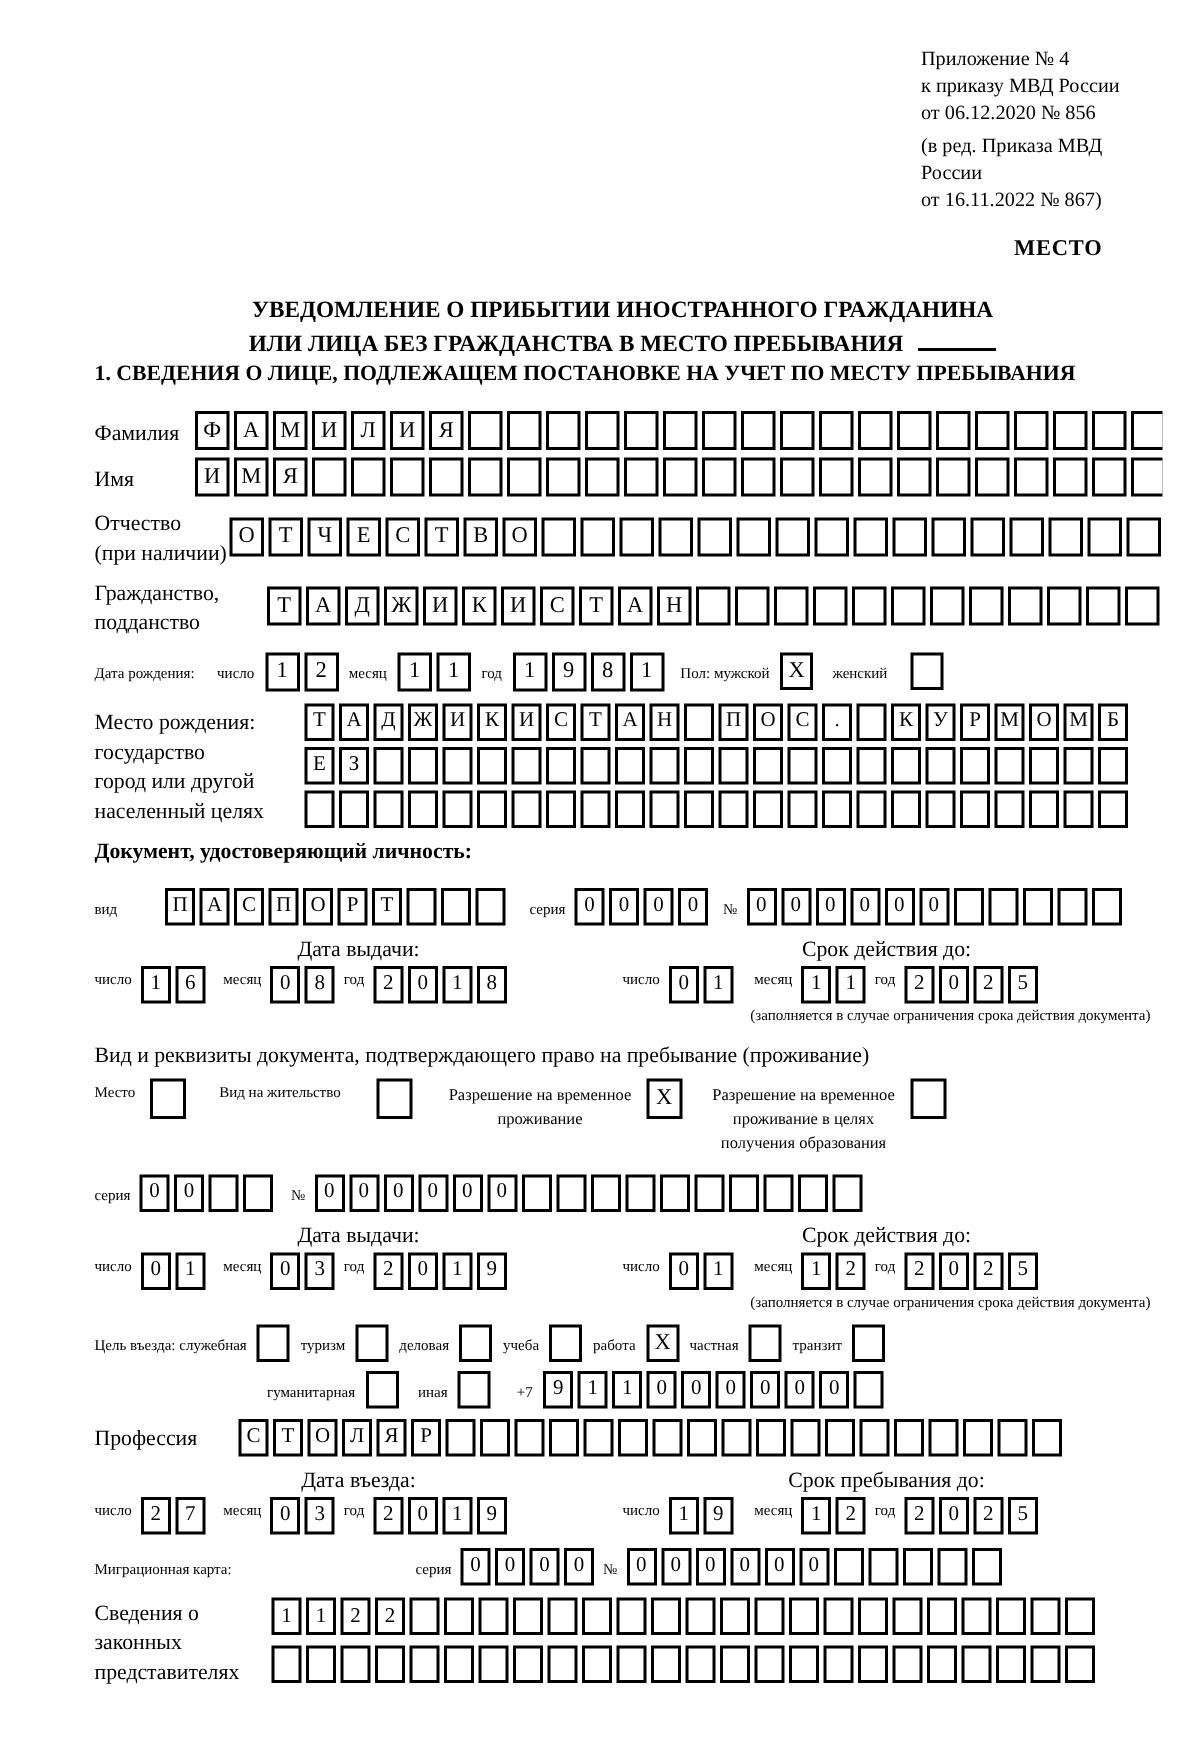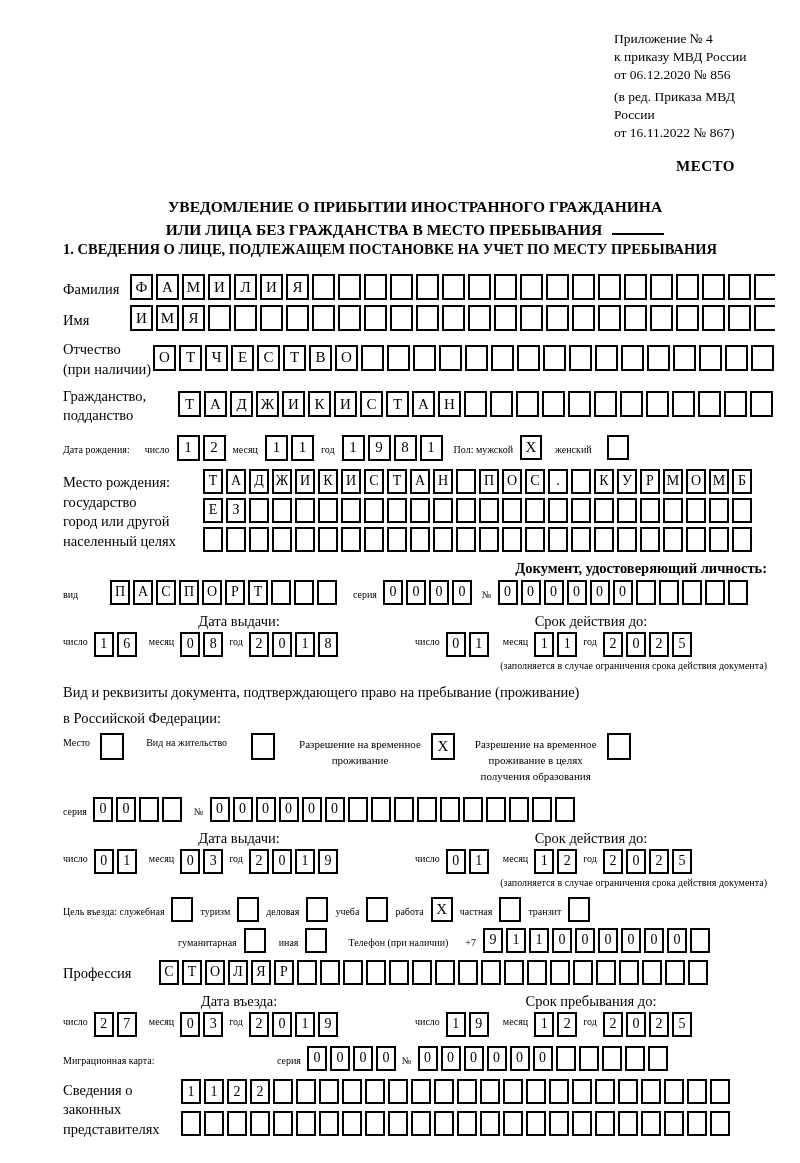--- a/index.html
+++ b/index.html
@@ -17,21 +17,21 @@
   .frow{display:flex;align-items:center;}
   .flabel{font-size:14.5px;line-height:1.35;padding-top:4px;flex:0 0 auto;}
   .cells{display:flex;gap:3px;flex:0 0 auto;}
   .cell{flex:0 0 23px;width:23px;height:26px;border:2px solid #000;box-sizing:border-box;
         display:flex;align-items:center;justify-content:center;font-size:15px;line-height:1;}
   .cells-sm .cell{flex-basis:20px;width:20px;height:25px;font-size:14px;}
   .ckbox{flex:0 0 24px;width:24px;height:27px;border:2px solid #000;box-sizing:border-box;
          display:flex;align-items:center;justify-content:center;font-size:15px;}
   .ck-sm{flex-basis:22px;width:22px;height:25px;}
   .inline-lab{font-size:10px;padding-top:4px;}
-  .doc-heading{margin-top:8px;text-align:right;font-weight:bold;font-size:14.5px;}
+  .doc-heading{margin-top:8px;text-align:left;font-weight:bold;font-size:14.5px;}
   .dates-row{display:flex;margin-top:8px;}
   .dhalf-l{flex:0 0 352px;}
   .dhalf-r{flex:1 1 auto;}
   .dheading{text-align:center;font-size:14.5px;margin-bottom:2px;}
   .dline{display:flex;align-items:flex-start;gap:6px;}
   .note{font-size:10px;text-align:right;margin-top:3px;}
   .intro{font-size:14.5px;line-height:1.8;margin-top:8px;}
   .opt-label{font-size:11px;text-align:center;line-height:1.45;}
 </style>
 </head>
@@ -294,21 +294,21 @@
           <span class="cell"></span>
           <span class="cell"></span>
           <span class="cell"></span>
           <span class="cell"></span>
         </div>
     </div>
   </div>
 
   <div class="doc-heading">Документ, удостоверяющий личность:</div>
 
-  <div class="frow" style="margin-top:3px;gap:6px">
+  <div class="frow" style="margin-top:15px;gap:6px">
     <div class="inline-lab" style="flex:0 0 41px">вид</div>
     <div class="cells cells-sm">
         <span class="cell">П</span>
         <span class="cell">А</span>
         <span class="cell">С</span>
         <span class="cell">П</span>
         <span class="cell">О</span>
         <span class="cell">Р</span>
         <span class="cell">Т</span>
         <span class="cell"></span>
@@ -381,21 +381,20 @@
             <span class="cell">2</span>
             <span class="cell">5</span>
           </div>
       </div>
       <div class="note">(заполняется в случае ограничения срока действия документа)</div>
     </div>
   </div>
 
   <div class="intro">
     <div>Вид и реквизиты документа, подтверждающего право на пребывание (проживание)</div>
-    <div>в Российской Федерации:</div>
   </div>
 
   <div class="frow" style="margin-top:2px;gap:10px;align-items:flex-start">
     <div class="inline-lab">Место</div>
     <span class="ckbox"></span>
     <div class="inline-lab" style="margin-left:12px">Вид на жительство</div>
     <span class="ckbox" style="margin-left:14px"></span>
     <div class="opt-label" style="margin-left:14px;padding-top:4px">
       <div>Разрешение на временное</div>
       <div>проживание</div>
@@ -501,21 +500,20 @@
     <span class="ckbox ck-sm"></span>
     <div class="inline-lab">транзит</div>
     <span class="ckbox ck-sm"></span>
   </div>
 
   <div class="frow" style="margin-top:6px;gap:7px;padding-left:115px">
     <div class="inline-lab">гуманитарная</div>
     <span class="ckbox ck-sm"></span>
     <div class="inline-lab" style="margin-left:6px">иная</div>
     <span class="ckbox ck-sm"></span>
-    <div class="inline-lab" style="margin-left:14px">Телефон (при наличии)</div>
     <div class="inline-lab" style="margin-left:10px">+7</div>
     <div class="cells cells-sm">
         <span class="cell">9</span>
         <span class="cell">1</span>
         <span class="cell">1</span>
         <span class="cell">0</span>
         <span class="cell">0</span>
         <span class="cell">0</span>
         <span class="cell">0</span>
         <span class="cell">0</span>

